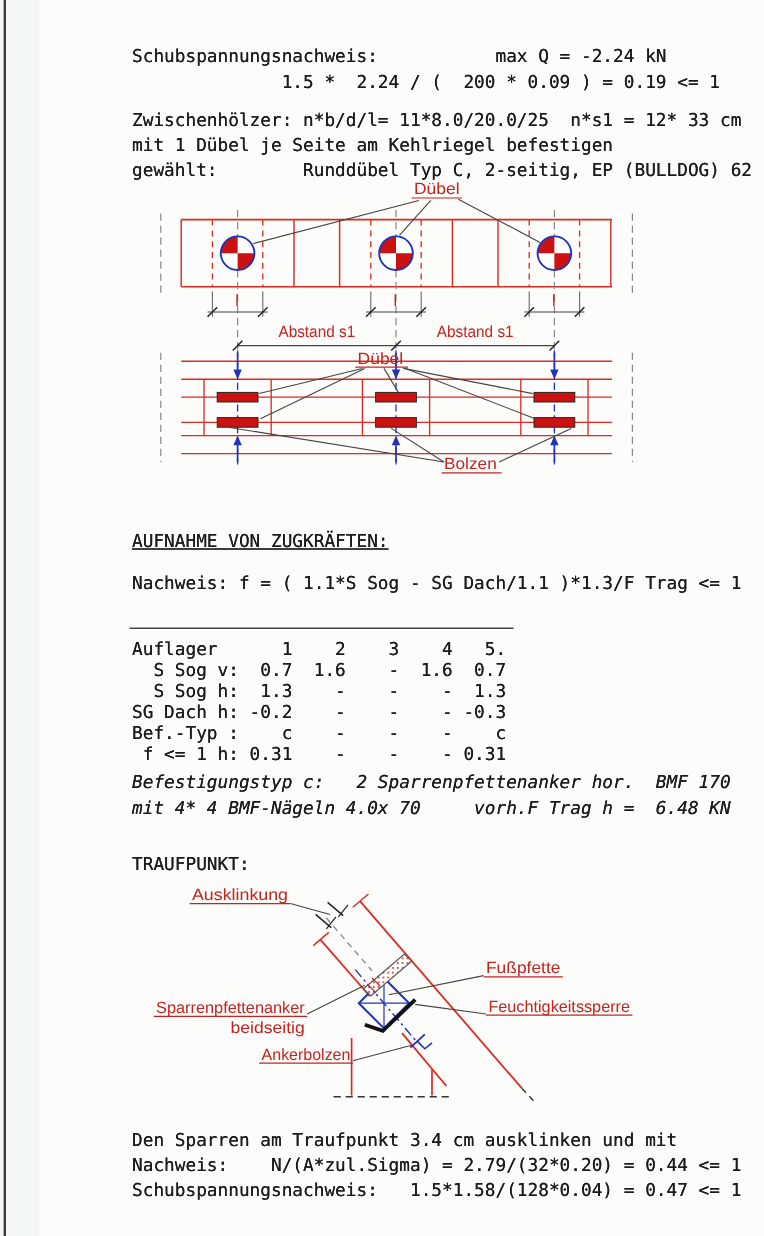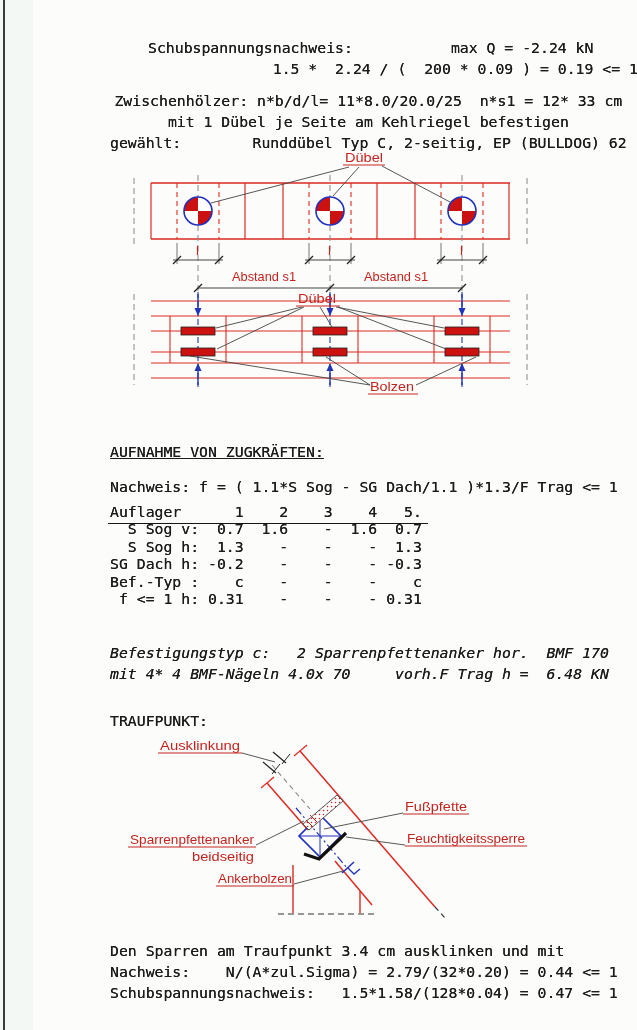--- a/index.html
+++ b/index.html
@@ -20,23 +20,23 @@
   svg{position:absolute;}
   svg text{font-family:"Liberation Sans",sans-serif;}
   .cadlbl{fill:#c42420;font-size:13.5px;}
 </style>
 </head>
 <body>
 
 <div class="marginstrip"></div>
 <div class="leftrule"></div>
 
-<div class="mono" style="left:110px;top:37px;margin-left:38px;"><div>Schubspannungsnachweis:           max Q = -2.24 kN</div><div>              1.5 *  2.24 / (  200 * 0.09 ) = 0.19 &lt;= 1</div></div>
-
-<div class="mono" style="left:110px;top:90px;text-align:center;"><div>Zwischenhölzer: n*b/d/l= 11*8.0/20.0/25  n*s1 = 12* 33 cm</div><div>mit 1 Dübel je Seite am Kehlriegel befestigen</div><div>gewählt:        Runddübel Typ C, 2-seitig, EP (BULLDOG) 62</div></div>
+<div class="mono" style="left:110px;top:37px;"><div>Schubspannungsnachweis:           max Q = -2.24 kN</div><div>              1.5 *  2.24 / (  200 * 0.09 ) = 0.19 &lt;= 1</div></div>
+
+<div class="mono" style="left:110px;top:90px;"><div>Zwischenhölzer: n*b/d/l= 11*8.0/20.0/25  n*s1 = 12* 33 cm</div><div>mit 1 Dübel je Seite am Kehlriegel befestigen</div><div>gewählt:        Runddübel Typ C, 2-seitig, EP (BULLDOG) 62</div></div>
 
 <svg style="left:130px;top:148px;" width="407" height="150" viewBox="0 0 407 150">
   <defs>
     <g id="pg">
       <line x1="68" y1="27" x2="68" y2="146" stroke="#888" stroke-width="1" stroke-dasharray="6,4"></line>
       <line x1="21" y1="35" x2="21" y2="91" stroke="#dd2a22" stroke-width="1.2"></line>
       <line x1="115" y1="35" x2="115" y2="91" stroke="#dd2a22" stroke-width="1.2"></line>
       <line x1="47" y1="35" x2="47" y2="91" stroke="#dd2a22" stroke-width="1.1" stroke-dasharray="5,4"></line>
       <line x1="89" y1="35" x2="89" y2="91" stroke="#dd2a22" stroke-width="1.1" stroke-dasharray="5,4"></line>
       <circle cx="68" cy="63" r="14" fill="#ffffff"></circle>
@@ -129,21 +129,21 @@
     <line x1="238" y1="106" x2="288" y2="106" stroke="#c42420" stroke-width="1"></line>
     <line x1="240" y1="97" x2="60" y2="68" stroke="#444" stroke-width="0.9"></line>
     <line x1="240" y1="97" x2="196" y2="69" stroke="#444" stroke-width="0.9"></line>
     <line x1="286" y1="97" x2="346" y2="69" stroke="#444" stroke-width="0.9"></line>
   </g>
 </svg>
 
 <div class="mono" style="left:110px;top:441px;text-decoration:underline;">AUFNAHME VON ZUGKRÄFTEN:</div>
 <div class="mono" style="left:110px;top:476px;">Nachweis: f = ( 1.1*S Sog - SG Dach/1.1 )*1.3/F Trag &lt;= 1</div>
 
-<div class="mono tbl" style="left:110px;top:503px;text-align:right;"><div>Auflager      1    2    3    4   5.</div><div>  S Sog v:  0.7  1.6    -  1.6  0.7</div><div>  S Sog h:  1.3    -    -    -  1.3</div><div>SG Dach h: -0.2    -    -    - -0.3</div><div>Bef.-Typ :    c    -    -    -    c</div><div> f &lt;= 1 h: 0.31    -    -    - 0.31</div></div>
+<div class="mono tbl" style="left:110px;top:533px;text-align:right;"><div>Auflager      1    2    3    4   5.</div><div>  S Sog v:  0.7  1.6    -  1.6  0.7</div><div>  S Sog h:  1.3    -    -    -  1.3</div><div>SG Dach h: -0.2    -    -    - -0.3</div><div>Bef.-Typ :    c    -    -    -    c</div><div> f &lt;= 1 h: 0.31    -    -    - 0.31</div></div>
 <div class="hrule" style="left:108px;top:523px;width:320px;"></div>
 
 <div class="mono" style="left:110px;top:642px;font-style:italic;"><div>Befestigungstyp c:   2 Sparrenpfettenanker hor.  BMF 170</div><div>mit 4* 4 BMF-Nägeln 4.0x 70     vorh.F Trag h =  6.48 KN</div></div>
 
 <div class="mono" style="left:110px;top:710px;">TRAUFPUNKT:</div>
 
 <svg style="left:110px;top:725px;" width="460" height="200" viewBox="0 0 460 200">
   <defs>
     <pattern id="dots" width="4" height="4" patternUnits="userSpaceOnUse">
       <rect width="4" height="4" fill="#ffffff"></rect>

